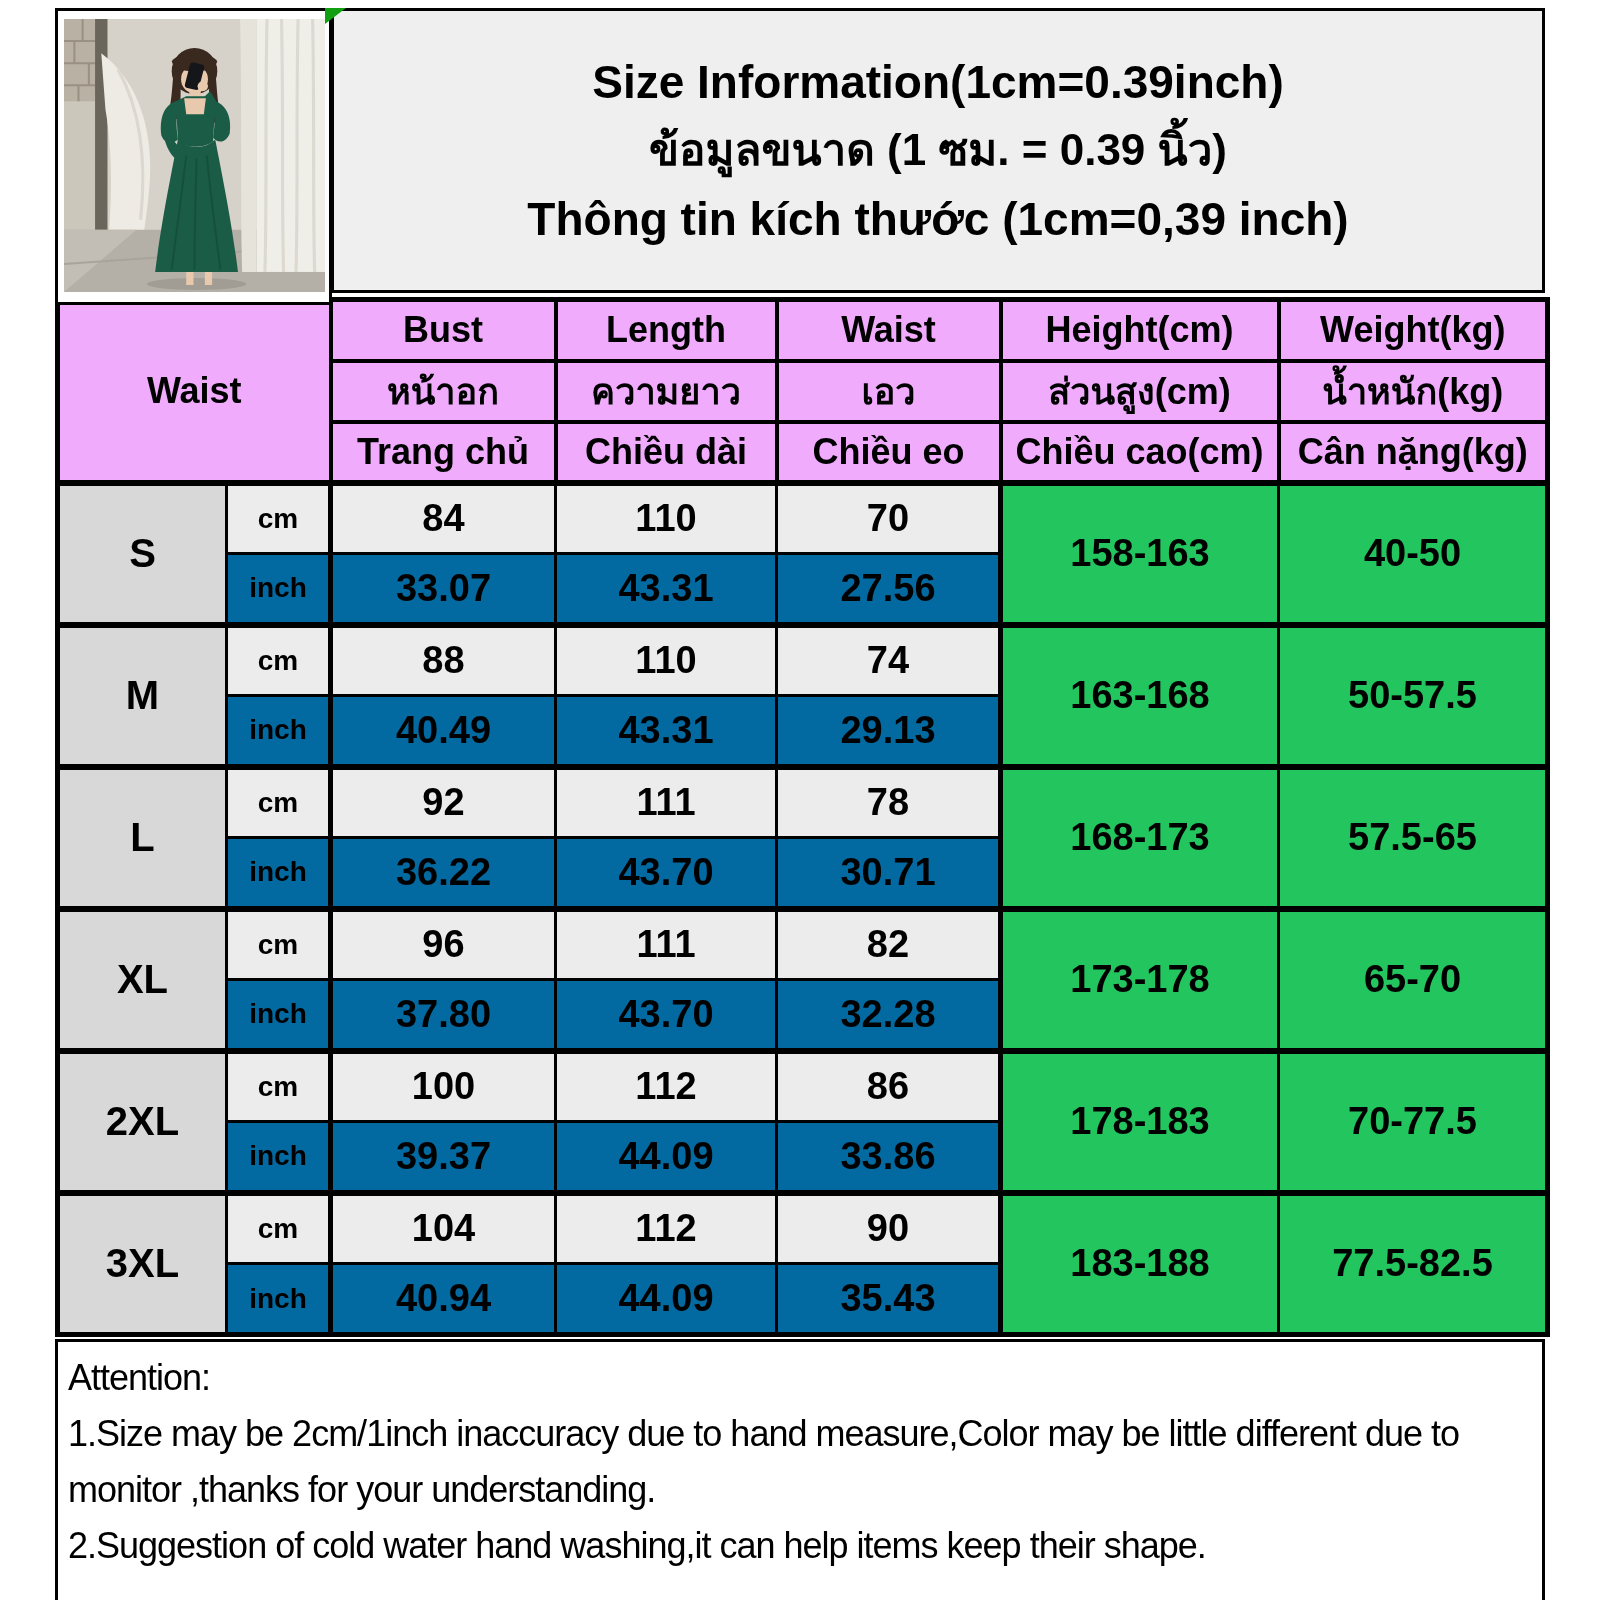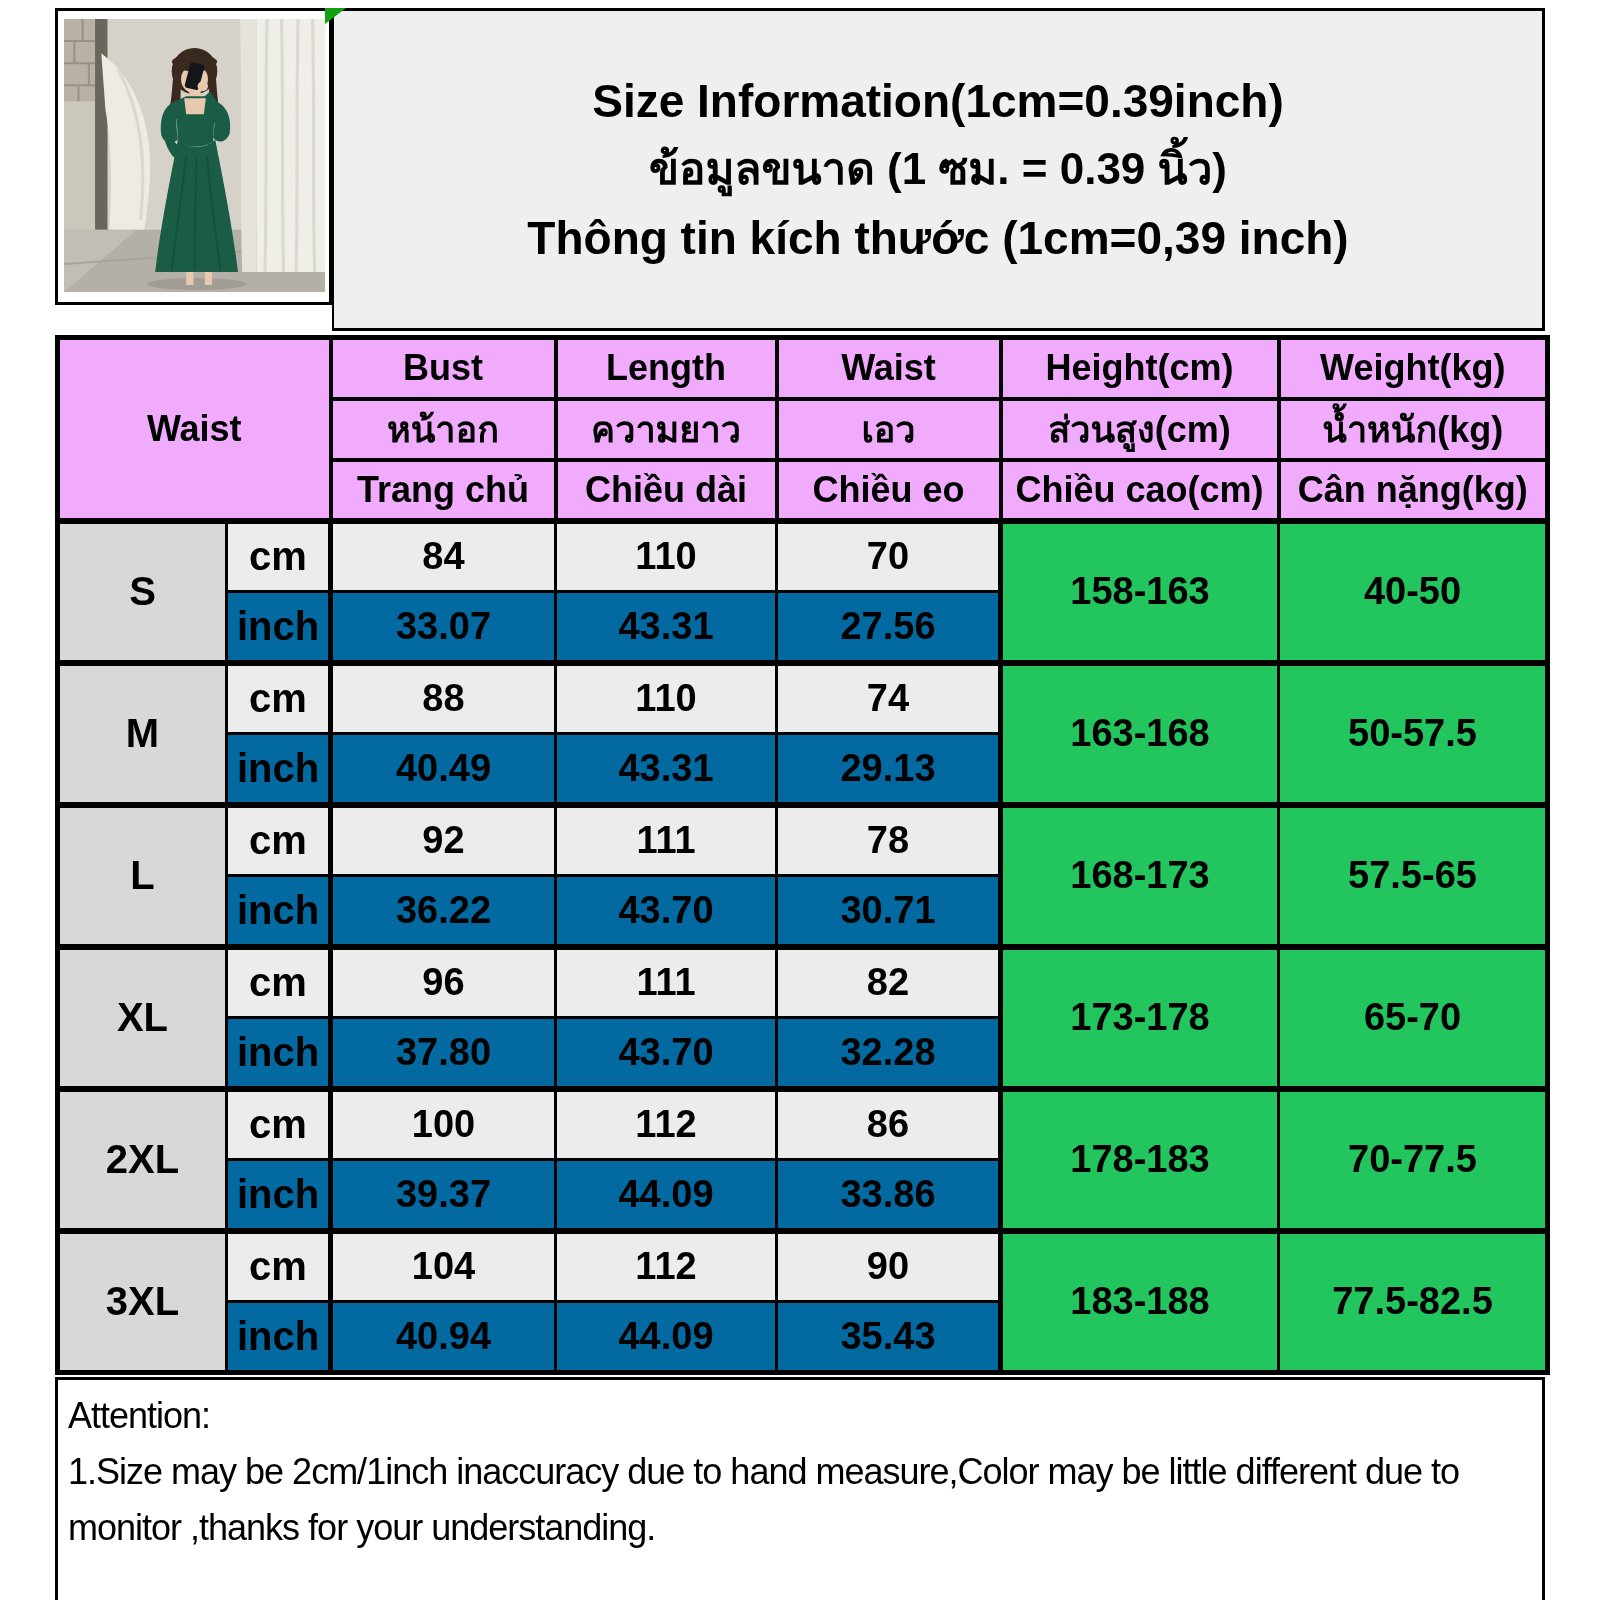--- a/index.html
+++ b/index.html
@@ -1,21 +1,21 @@
 <!DOCTYPE html>
 <html><head>
 <meta charset="utf-8">
 <style>
   * { margin:0; padding:0; box-sizing:border-box; }
   html,body { width:1600px; height:1600px; background:#ffffff; font-family:"Liberation Sans", sans-serif; color:#000; }
   .page { position:relative; width:1600px; height:1600px; background:#fff; overflow:hidden; }
   .content { position:absolute; left:55px; top:8px; width:1490px; }
 
   
-  .top-section { display:flex; height:323px; }
+  .top-section { display:flex; height:285px; }
   .photo-box { width:277px; height:297px; border:3px solid #000; background:#fff; padding:8px 4px 10px 6px; flex:none; }
   .photo-box svg { width:100%; height:100%; display:block; }
   .title-box { flex:1; border:3px solid #000; border-left-width:2px; background:#efefef;
                position:relative; display:flex; flex-direction:column; justify-content:center;
                align-items:center; gap:19px; }
   .green-corner { position:absolute; left:-9px; top:-3px; width:21px; height:16px;
                   clip-path:polygon(0 0,100% 0,0 100%); }
   .title-line { font-weight:bold; font-size:46px; line-height:1.1; text-align:center; }
   .title-line.th { font-size:44px; }
 
@@ -24,21 +24,21 @@
                      border:5px solid #000; }
   .size-table th, .size-table td { border:3px solid #000; text-align:center; vertical-align:middle;
                      font-weight:bold; overflow:hidden; white-space:nowrap; }
   .size-table thead th { background:#f0abfc; font-size:36px; height:61px; border-width:4px; }
   th.size-head { font-size:60px; }
   .size-table td { font-size:38px; height:71px; background:#fff; }
   td.size-cell { background:#d8d8d8; font-size:40px; border-right-width:2px; }
   td.cm-bg { background:#ececec; }
   td.inch-bg { background:#0369a1; }
   td.range { background:#22c55e; }
-  td.unit { font-size:40px; border-right-width:5px; }
+  td.unit { font-size:28px; border-right-width:5px; }
   td.waist-val { border-right-width:5px; }
   tr.block-start td { border-top-width:6px; }
 
   
   .attention-box { width:1490px; min-height:246px; border:3px solid #000; margin-top:2px;
                    background:#fff; padding:8px 12px 50px 10px; }
   .attention-box div { font-size:36px; line-height:56px; letter-spacing:-1px; font-weight:normal; }
 </style>
 </head>
 <body>
@@ -224,16 +224,17 @@
           <td class="inch-bg">40.94</td>
           <td class="inch-bg">44.09</td>
           <td class="inch-bg waist-val">35.43</td>
         </tr>
       </tbody>
     </table>
 
     <div class="attention-box">
       <div>Attention:</div>
       <div>1.Size may be 2cm/1inch inaccuracy due to hand measure,Color may be little different due to monitor ,thanks for your understanding.</div>
+      <div>2.Suggestion of cold water hand washing,it can help items keep their shape.</div>
     </div>
 
   </div>
 </div>
 
 </body></html>

